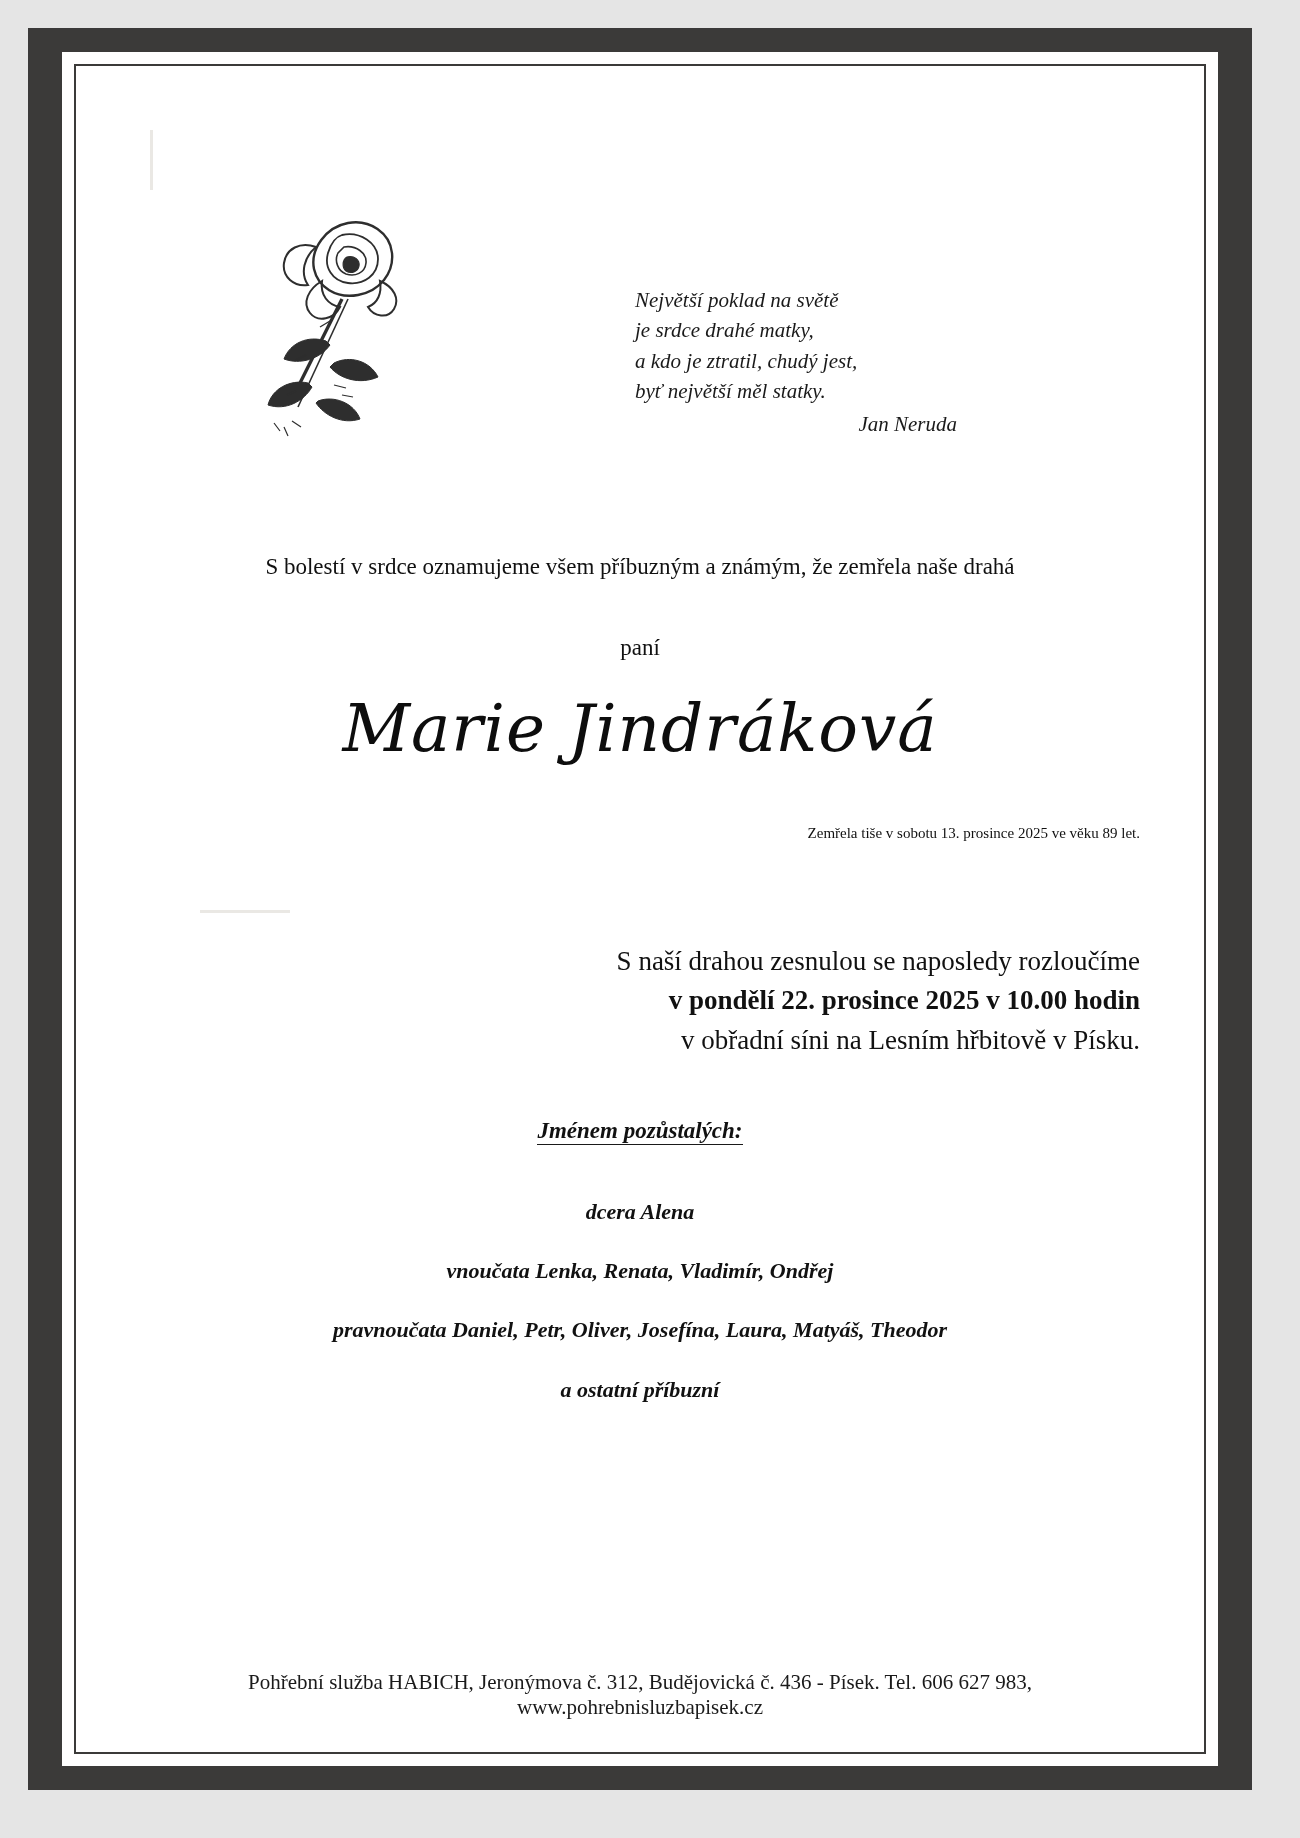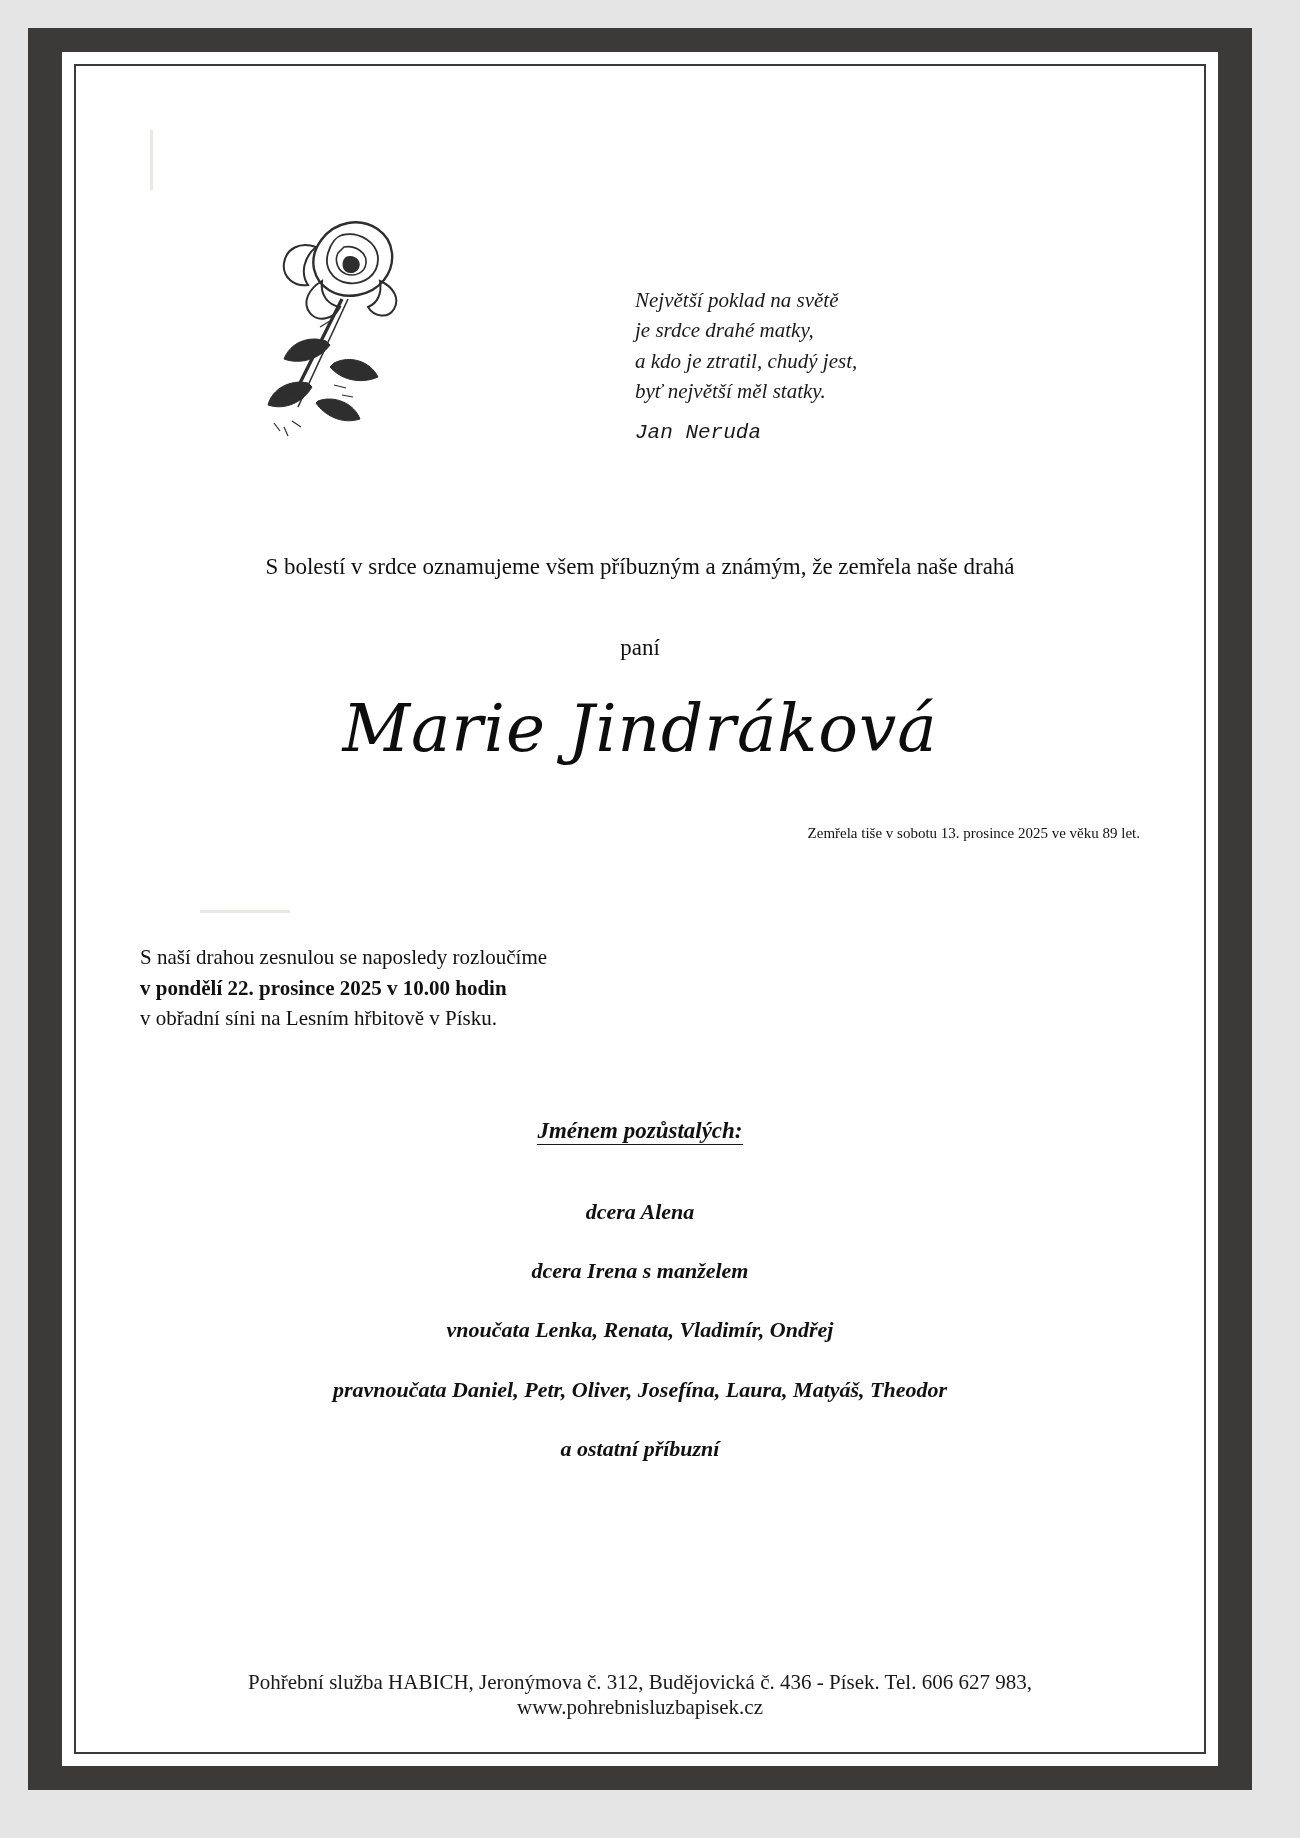--- a/index.html
+++ b/index.html
@@ -84,24 +84,23 @@
     top: 215px;
     width: 330px;
     font-style: italic;
     font-size: 21px;
     line-height: 1.45;
     color: #1a1a1a;
   }
   .quote .line { display: block; white-space: nowrap; }
   .quote .author {
     display: block;
-    text-align: left;
-    margin-top: 11px;
+    text-align: right;
+    margin-top: 2px;
     padding-right: 8px;
-    font-family: Liberation Mono, monospace;
   }
 
   
   .announce {
     position: absolute;
     left: 60px;
     top: 480px;
     width: 1000px;
     text-align: center;
     font-size: 23px;
@@ -139,22 +138,22 @@
     text-align: right;
     font-size: 15px;
     font-family: Liberation Serif, serif;
   }
 
   .farewell {
     position: absolute;
     left: 60px;
     top: 872px;
     width: 1000px;
-    text-align: left;
-    font-size: 21px;
+    text-align: right;
+    font-size: 27px;
     line-height: 1.46;
   }
   .farewell .ln { display: block; }
   .farewell .bold { font-weight: bold; }
 
   .survivors-title {
     position: absolute;
     left: 60px;
     top: 1048px;
     width: 1000px;
@@ -262,21 +261,20 @@
       <span class="ln bold">v pondělí 22. prosince 2025 v 10.00 hodin</span>
       <span class="ln">v obřadní síni na Lesním hřbitově v Písku.</span>
     </div>
 
     <div class="survivors-title">
       <span>Jménem pozůstalých:</span>
     </div>
 
     <div class="survivors">
       <span class="ln">dcera Alena</span>
-      <span class="ln">dcera Irena s manželem</span>
       <span class="ln">vnoučata Lenka, Renata, Vladimír, Ondřej</span>
       <span class="ln">pravnoučata Daniel, Petr, Oliver, Josefína, Laura, Matyáš, Theodor</span>
       <span class="ln">a ostatní příbuzní</span>
     </div>
 
     <div class="footer">Pohřební služba HABICH, Jeronýmova č. 312, Budějovická č. 436 - Písek. Tel. 606 627 983, www.pohrebnisluzbapisek.cz</div>
 
     <div class="speck" style="left:120px; top:840px; width:90px; height:3px;"></div>
     <div class="speck" style="left:70px; top:60px; width:3px; height:60px;"></div>
   </div>

